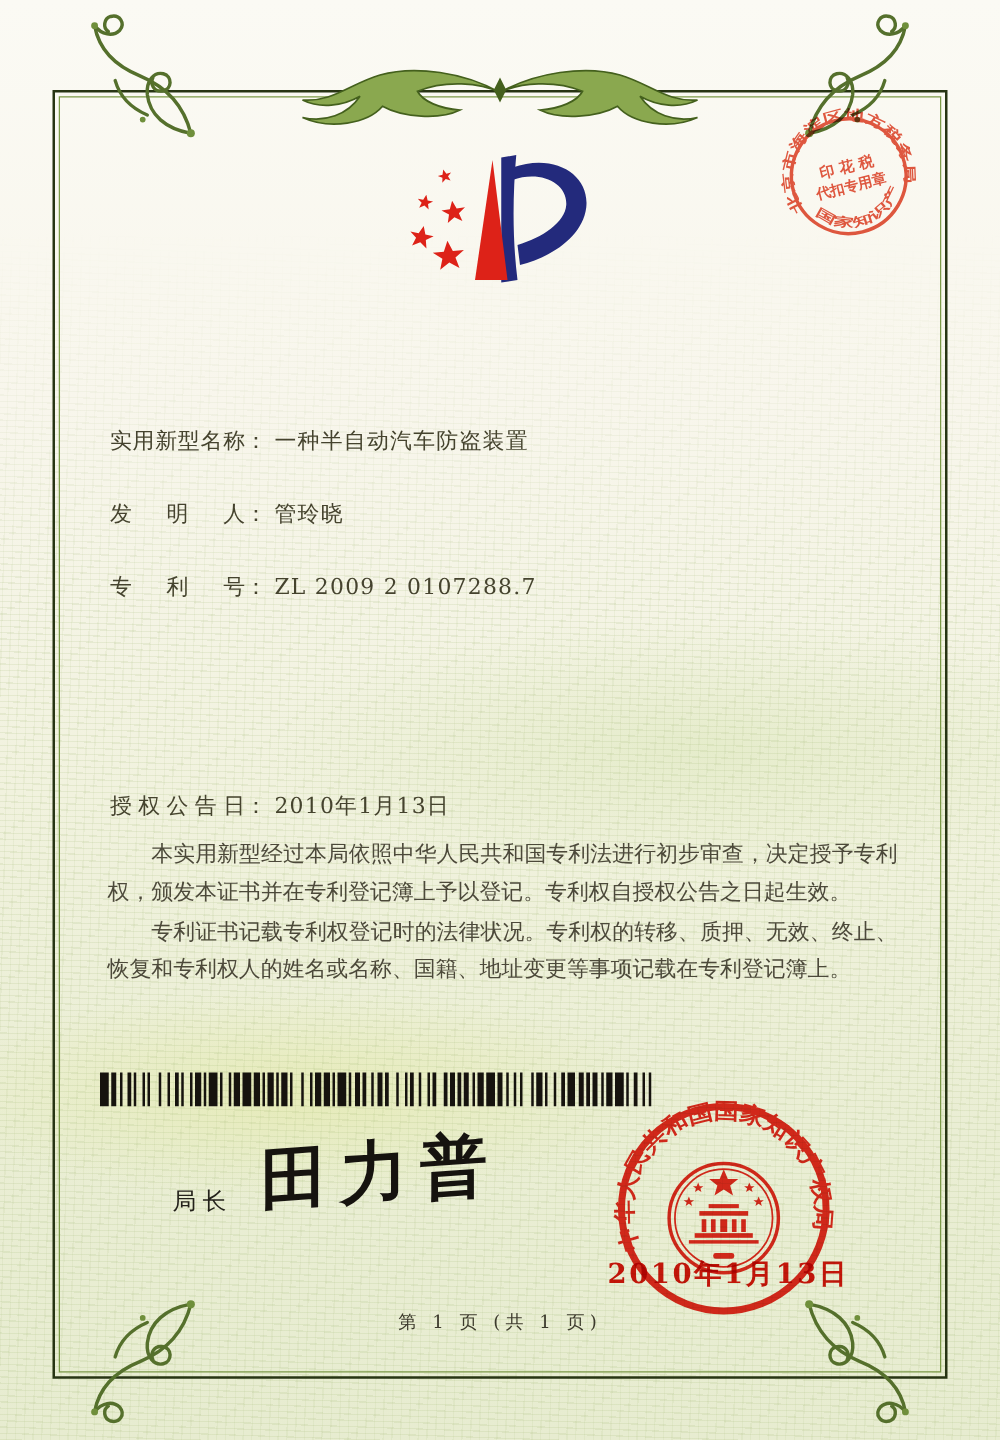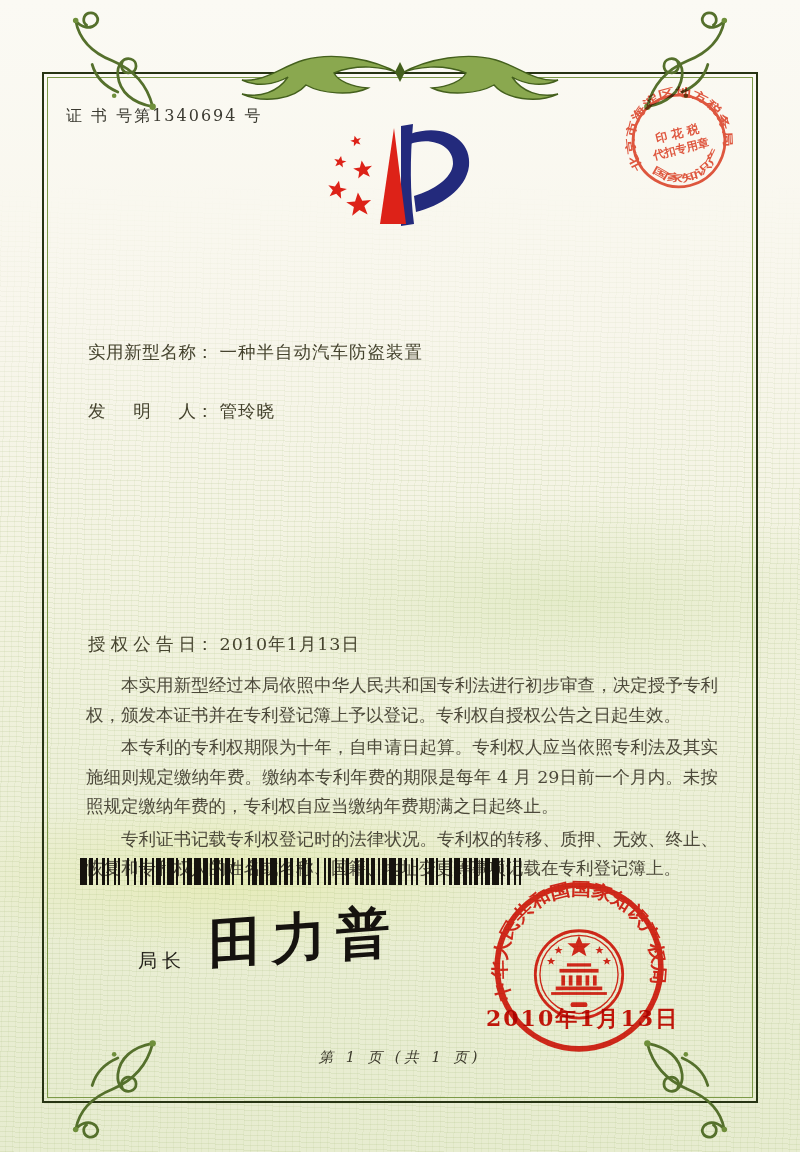--- a/index.html
+++ b/index.html
@@ -39,42 +39,42 @@
            font-size:45px; font-weight:bold; letter-spacing:9px; color:#171511; }
 
   .field { position:absolute; left:88px; font-size:17.5px; color:#45432e; white-space:nowrap; }
   .flabel { display:inline-block; width:108px; text-align:justify; text-align-last:justify;
             -moz-text-align-last:justify; vertical-align:bottom; }
   .fcolon { display:inline-block; margin-right:6px; }
   .fvalue { letter-spacing:1px; }
 
   .body-text { position:absolute; left:86px; top:671px; width:632px;
                font-size:17.5px; line-height:29.5px; color:#4c493a; text-align:justify; }
-  .body-text p { text-indent:2em; margin-bottom:3px; }
+  .body-text p { text-indent:2em; margin-bottom:3px;font-family:Liberation Mono, monospace; }
 
   .barcode { position:absolute; left:80px; top:858px; width:442px; height:27px;
              font-size:0; white-space:nowrap; }
 
   .signer-title { position:absolute; left:138px; top:948px; font-size:19px;
                   letter-spacing:5px; color:#23211a; }
   .signature { position:absolute; left:208px; top:902px; font-size:54px; font-weight:bold;
                color:#16130f; letter-spacing:10px; transform:rotate(-4deg) skewX(-4deg);
                white-space:nowrap; }
 
   .seal-official { position:absolute; left:486px; top:874px; width:186px; height:186px;
                    mix-blend-mode:multiply; opacity:.92; }
   .seal-tax { position:absolute; left:624px; top:86px; width:110px; height:110px;
               mix-blend-mode:multiply; opacity:.88; transform:rotate(-14deg); }
 
   .issue-date { position:absolute; left:486px; top:1004px; font-size:22px; font-weight:bold;
                 color:#d6170b; letter-spacing:2px; white-space:nowrap;
                 mix-blend-mode:multiply; }
 
   .page-footer { position:absolute; left:0; top:1048px; width:100%; text-align:center;
-                 font-size:14.5px; letter-spacing:4px; color:#3c3a2c;font-style:italic; }
+                 font-size:14.5px; letter-spacing:4px; color:#3c3a2c; }
 
   .seal-text { font-family:"DejaVu Serif",serif; font-weight:bold; }
 </style>
 </head>
 <body>
 
 <div class="page">
 
   <div class="frame"></div>
 
@@ -136,21 +136,20 @@
       <path d="M92,18 C86,26 76,28 70,22 C65,16 70,8 78,10 C84,12 85,20 80,23"></path>
       <path d="M46,96 C60,90 70,80 74,66"></path>
     </g>
     <g fill="#6f8f3b">
       <circle cx="8" cy="112" r="3.5"></circle>
         <circle cx="92" cy="18" r="3"></circle>
         <circle cx="50" cy="100" r="2.5"></circle>
     </g>
   </svg>
 
-  <div class="cert-no">证 书 号第1340694 号</div>
 
   <svg class="logo" viewBox="0 0 150 120">
     <defs>
       <polygon id="lstar" points="0,-10 2.9,-3.1 10,-3.1 4.2,1.2 6.2,8.1 0,4 -6.2,8.1 -4.2,1.2 -10,-3.1 -2.9,-3.1"></polygon>
     </defs>
 
     <path d="M75,6 L87,4 C84,38 84,72 88,104 L75,106 Z" fill="#232a7c"></path>
     <path d="M84,14 C118,2 146,20 143,46 C140,70 114,86 90,92 L88,76 C108,70 126,58 127,44 C128,26 106,16 84,24 Z" fill="#232a7c"></path>
 
     <polygon points="68,8 80,104 54,104" fill="#dd2218"></polygon>
@@ -182,27 +181,29 @@
     </g>
   </svg>
 
 
   <div class="field" style="top:340px;">
     <span class="flabel">实用新型名称</span><span class="fcolon">：</span><span class="fvalue">一种半自动汽车防盗装置</span>
   </div>
   <div class="field" style="top:399px;">
     <span class="flabel">发明人</span><span class="fcolon">：</span><span class="fvalue">管玲晓</span>
   </div>
+  <div class="field" style="top:457px;">
+    <span class="flabel">专利号</span><span class="fcolon">：</span><span class="fvalue">ZL 2009 2 0107288.7</span>
+  </div>
   <div class="field" style="top:632px;">
     <span class="flabel">授权公告日</span><span class="fcolon">：</span><span class="fvalue">2010年1月13日</span>
   </div>
 
   <div class="body-text">
     <p>本实用新型经过本局依照中华人民共和国专利法进行初步审查，决定授予专利权，颁发本证书并在专利登记簿上予以登记。专利权自授权公告之日起生效。</p>
-    <p>本专利的专利权期限为十年，自申请日起算。专利权人应当依照专利法及其实施细则规定缴纳年费。缴纳本专利年费的期限是每年 4 月 29日前一个月内。未按照规定缴纳年费的，专利权自应当缴纳年费期满之日起终止。</p>
     <p>专利证书记载专利权登记时的法律状况。专利权的转移、质押、无效、终止、恢复和专利权人的姓名或名称、国籍、地址变更等事项记载在专利登记簿上。</p>
   </div>
 
   <div class="barcode"><span style="display:inline-block;height:100%;width:6.73px;background:#16130e"></span><span style="display:inline-block;height:100%;width:2.24px;background:transparent"></span><span style="display:inline-block;height:100%;width:4.49px;background:#16130e"></span><span style="display:inline-block;height:100%;width:2.24px;background:transparent"></span><span style="display:inline-block;height:100%;width:2.24px;background:#16130e"></span><span style="display:inline-block;height:100%;width:4.49px;background:transparent"></span><span style="display:inline-block;height:100%;width:2.24px;background:#16130e"></span><span style="display:inline-block;height:100%;width:2.24px;background:transparent"></span><span style="display:inline-block;height:100%;width:2.24px;background:#16130e"></span><span style="display:inline-block;height:100%;width:4.49px;background:transparent"></span><span style="display:inline-block;height:100%;width:2.24px;background:#16130e"></span><span style="display:inline-block;height:100%;width:2.24px;background:transparent"></span><span style="display:inline-block;height:100%;width:2.24px;background:#16130e"></span><span style="display:inline-block;height:100%;width:6.73px;background:transparent"></span><span style="display:inline-block;height:100%;width:2.24px;background:#16130e"></span><span style="display:inline-block;height:100%;width:4.49px;background:transparent"></span><span style="display:inline-block;height:100%;width:2.24px;background:#16130e"></span><span style="display:inline-block;height:100%;width:4.49px;background:transparent"></span><span style="display:inline-block;height:100%;width:2.24px;background:#16130e"></span><span style="display:inline-block;height:100%;width:2.24px;background:transparent"></span><span style="display:inline-block;height:100%;width:2.24px;background:#16130e"></span><span style="display:inline-block;height:100%;width:4.49px;background:transparent"></span><span style="display:inline-block;height:100%;width:2.24px;background:#16130e"></span><span style="display:inline-block;height:100%;width:2.24px;background:transparent"></span><span style="display:inline-block;height:100%;width:4.49px;background:#16130e"></span><span style="display:inline-block;height:100%;width:2.24px;background:transparent"></span><span style="display:inline-block;height:100%;width:2.24px;background:#16130e"></span><span style="display:inline-block;height:100%;width:2.24px;background:transparent"></span><span style="display:inline-block;height:100%;width:6.73px;background:#16130e"></span><span style="display:inline-block;height:100%;width:2.24px;background:transparent"></span><span style="display:inline-block;height:100%;width:2.24px;background:#16130e"></span><span style="display:inline-block;height:100%;width:4.49px;background:transparent"></span><span style="display:inline-block;height:100%;width:2.24px;background:#16130e"></span><span style="display:inline-block;height:100%;width:2.24px;background:transparent"></span><span style="display:inline-block;height:100%;width:4.49px;background:#16130e"></span><span style="display:inline-block;height:100%;width:2.24px;background:transparent"></span><span style="display:inline-block;height:100%;width:6.73px;background:#16130e"></span><span style="display:inline-block;height:100%;width:2.24px;background:transparent"></span><span style="display:inline-block;height:100%;width:4.49px;background:#16130e"></span><span style="display:inline-block;height:100%;width:2.24px;background:transparent"></span><span style="display:inline-block;height:100%;width:2.24px;background:#16130e"></span><span style="display:inline-block;height:100%;width:2.24px;background:transparent"></span><span style="display:inline-block;height:100%;width:4.49px;background:#16130e"></span><span style="display:inline-block;height:100%;width:2.24px;background:transparent"></span><span style="display:inline-block;height:100%;width:2.24px;background:#16130e"></span><span style="display:inline-block;height:100%;width:2.24px;background:transparent"></span><span style="display:inline-block;height:100%;width:4.49px;background:#16130e"></span><span style="display:inline-block;height:100%;width:2.24px;background:transparent"></span><span style="display:inline-block;height:100%;width:2.24px;background:#16130e"></span><span style="display:inline-block;height:100%;width:6.73px;background:transparent"></span><span style="display:inline-block;height:100%;width:2.24px;background:#16130e"></span><span style="display:inline-block;height:100%;width:4.49px;background:transparent"></span><span style="display:inline-block;height:100%;width:2.24px;background:#16130e"></span><span style="display:inline-block;height:100%;width:2.24px;background:transparent"></span><span style="display:inline-block;height:100%;width:4.49px;background:#16130e"></span><span style="display:inline-block;height:100%;width:2.24px;background:transparent"></span><span style="display:inline-block;height:100%;width:4.49px;background:#16130e"></span><span style="display:inline-block;height:100%;width:2.24px;background:transparent"></span><span style="display:inline-block;height:100%;width:2.24px;background:#16130e"></span><span style="display:inline-block;height:100%;width:2.24px;background:transparent"></span><span style="display:inline-block;height:100%;width:6.73px;background:#16130e"></span><span style="display:inline-block;height:100%;width:2.24px;background:transparent"></span><span style="display:inline-block;height:100%;width:2.24px;background:#16130e"></span><span style="display:inline-block;height:100%;width:2.24px;background:transparent"></span><span style="display:inline-block;height:100%;width:4.49px;background:#16130e"></span><span style="display:inline-block;height:100%;width:2.24px;background:transparent"></span><span style="display:inline-block;height:100%;width:2.24px;background:#16130e"></span><span style="display:inline-block;height:100%;width:4.49px;background:transparent"></span><span style="display:inline-block;height:100%;width:2.24px;background:#16130e"></span><span style="display:inline-block;height:100%;width:2.24px;background:transparent"></span><span style="display:inline-block;height:100%;width:4.49px;background:#16130e"></span><span style="display:inline-block;height:100%;width:2.24px;background:transparent"></span><span style="display:inline-block;height:100%;width:2.24px;background:#16130e"></span><span style="display:inline-block;height:100%;width:6.73px;background:transparent"></span><span style="display:inline-block;height:100%;width:2.24px;background:#16130e"></span><span style="display:inline-block;height:100%;width:4.49px;background:transparent"></span><span style="display:inline-block;height:100%;width:2.24px;background:#16130e"></span><span style="display:inline-block;height:100%;width:2.24px;background:transparent"></span><span style="display:inline-block;height:100%;width:2.24px;background:#16130e"></span><span style="display:inline-block;height:100%;width:4.49px;background:transparent"></span><span style="display:inline-block;height:100%;width:2.24px;background:#16130e"></span><span style="display:inline-block;height:100%;width:4.49px;background:transparent"></span><span style="display:inline-block;height:100%;width:2.24px;background:#16130e"></span><span style="display:inline-block;height:100%;width:2.24px;background:transparent"></span><span style="display:inline-block;height:100%;width:2.24px;background:#16130e"></span><span style="display:inline-block;height:100%;width:6.73px;background:transparent"></span><span style="display:inline-block;height:100%;width:2.24px;background:#16130e"></span><span style="display:inline-block;height:100%;width:2.24px;background:transparent"></span><span style="display:inline-block;height:100%;width:4.49px;background:#16130e"></span><span style="display:inline-block;height:100%;width:2.24px;background:transparent"></span><span style="display:inline-block;height:100%;width:2.24px;background:#16130e"></span><span style="display:inline-block;height:100%;width:2.24px;background:transparent"></span><span style="display:inline-block;height:100%;width:4.49px;background:#16130e"></span><span style="display:inline-block;height:100%;width:2.24px;background:transparent"></span><span style="display:inline-block;height:100%;width:2.24px;background:#16130e"></span><span style="display:inline-block;height:100%;width:2.24px;background:transparent"></span><span style="display:inline-block;height:100%;width:4.49px;background:#16130e"></span><span style="display:inline-block;height:100%;width:2.24px;background:transparent"></span><span style="display:inline-block;height:100%;width:6.73px;background:#16130e"></span><span style="display:inline-block;height:100%;width:2.24px;background:transparent"></span><span style="display:inline-block;height:100%;width:4.49px;background:#16130e"></span><span style="display:inline-block;height:100%;width:2.24px;background:transparent"></span><span style="display:inline-block;height:100%;width:2.24px;background:#16130e"></span><span style="display:inline-block;height:100%;width:4.49px;background:transparent"></span><span style="display:inline-block;height:100%;width:2.24px;background:#16130e"></span><span style="display:inline-block;height:100%;width:2.24px;background:transparent"></span><span style="display:inline-block;height:100%;width:2.24px;background:#16130e"></span><span style="display:inline-block;height:100%;width:6.73px;background:transparent"></span><span style="display:inline-block;height:100%;width:2.24px;background:#16130e"></span><span style="display:inline-block;height:100%;width:2.24px;background:transparent"></span><span style="display:inline-block;height:100%;width:4.49px;background:#16130e"></span><span style="display:inline-block;height:100%;width:2.24px;background:transparent"></span><span style="display:inline-block;height:100%;width:2.24px;background:#16130e"></span><span style="display:inline-block;height:100%;width:4.49px;background:transparent"></span><span style="display:inline-block;height:100%;width:2.24px;background:#16130e"></span><span style="display:inline-block;height:100%;width:4.49px;background:transparent"></span><span style="display:inline-block;height:100%;width:2.24px;background:#16130e"></span><span style="display:inline-block;height:100%;width:2.24px;background:transparent"></span><span style="display:inline-block;height:100%;width:6.73px;background:#16130e"></span><span style="display:inline-block;height:100%;width:2.24px;background:transparent"></span><span style="display:inline-block;height:100%;width:4.49px;background:#16130e"></span><span style="display:inline-block;height:100%;width:2.24px;background:transparent"></span><span style="display:inline-block;height:100%;width:2.24px;background:#16130e"></span><span style="display:inline-block;height:100%;width:2.24px;background:transparent"></span><span style="display:inline-block;height:100%;width:4.49px;background:#16130e"></span><span style="display:inline-block;height:100%;width:2.24px;background:transparent"></span><span style="display:inline-block;height:100%;width:2.24px;background:#16130e"></span><span style="display:inline-block;height:100%;width:2.24px;background:transparent"></span><span style="display:inline-block;height:100%;width:4.49px;background:#16130e"></span><span style="display:inline-block;height:100%;width:2.24px;background:transparent"></span><span style="display:inline-block;height:100%;width:6.73px;background:#16130e"></span><span style="display:inline-block;height:100%;width:2.24px;background:transparent"></span><span style="display:inline-block;height:100%;width:2.24px;background:#16130e"></span><span style="display:inline-block;height:100%;width:4.49px;background:transparent"></span><span style="display:inline-block;height:100%;width:2.24px;background:#16130e"></span><span style="display:inline-block;height:100%;width:4.49px;background:transparent"></span><span style="display:inline-block;height:100%;width:2.24px;background:#16130e"></span><span style="display:inline-block;height:100%;width:2.24px;background:transparent"></span><span style="display:inline-block;height:100%;width:2.24px;background:#16130e"></span></div>
 
   <div class="signer-title">局长</div>
   <div class="signature">田力普</div>
 
   <svg class="seal-official" viewBox="-100 -100 200 200">
     <g fill="#e2190b" stroke="#e2190b">

